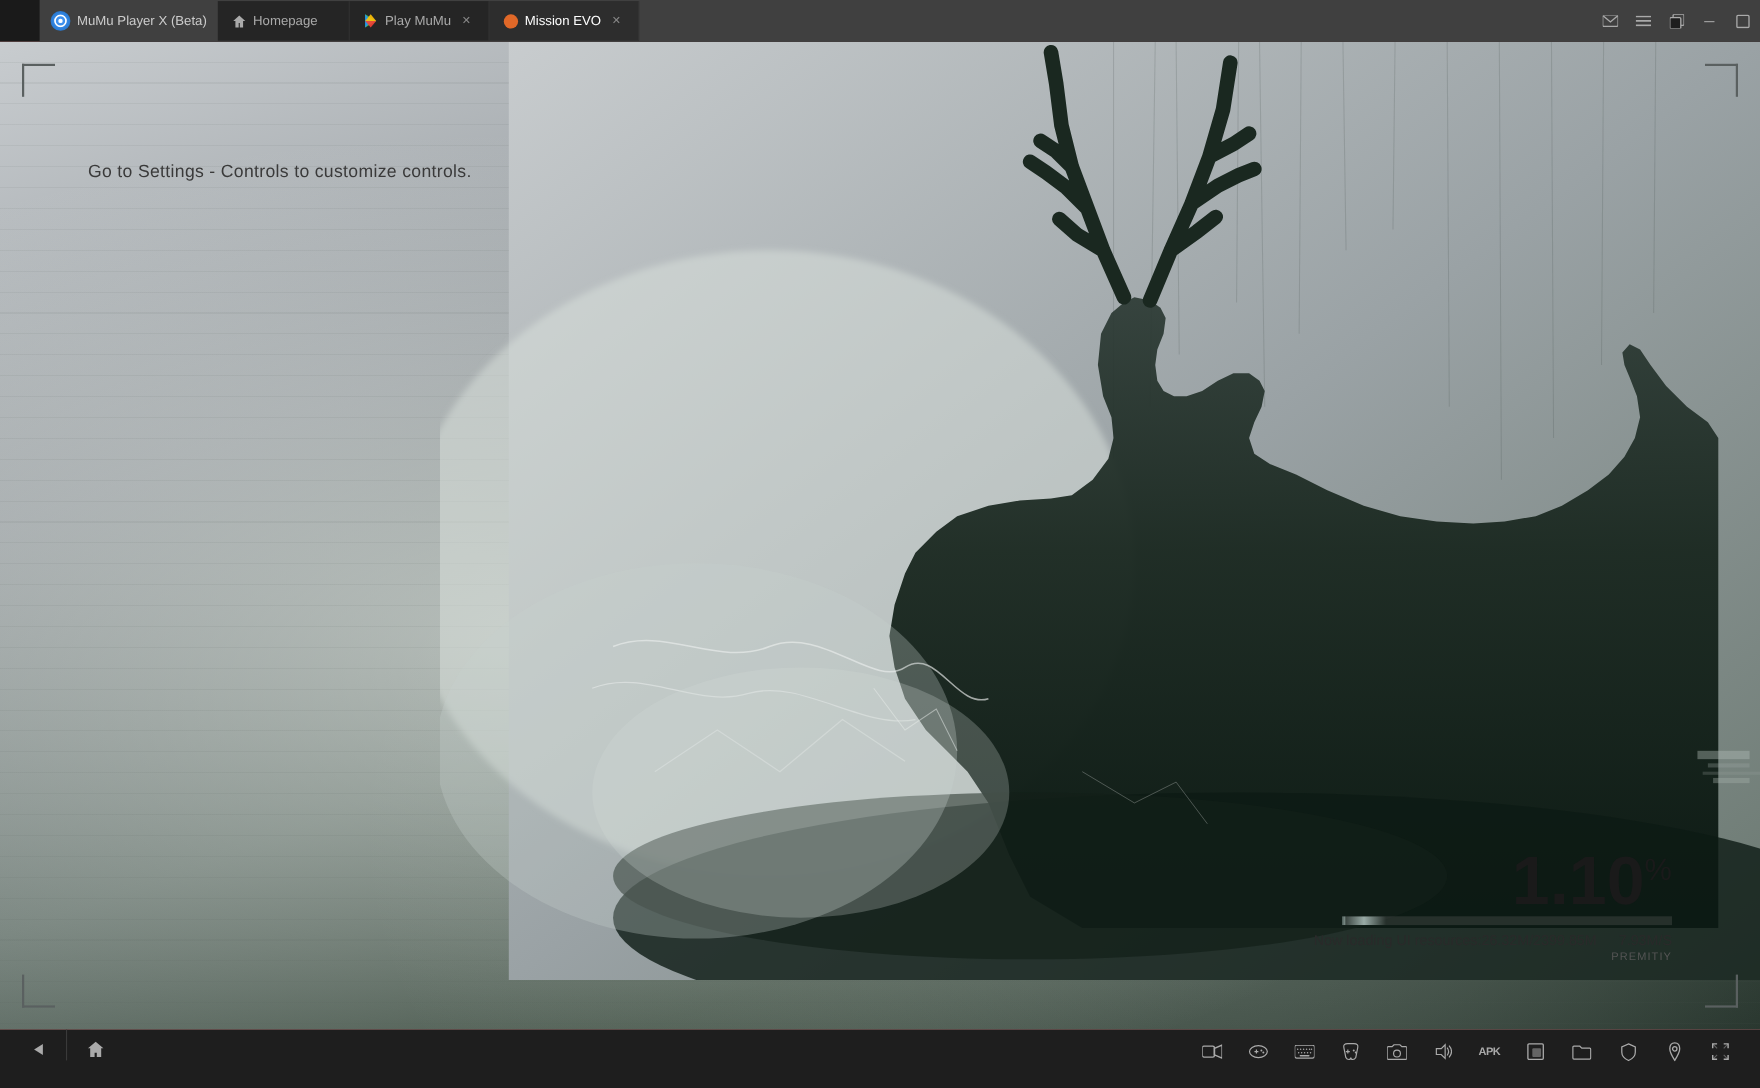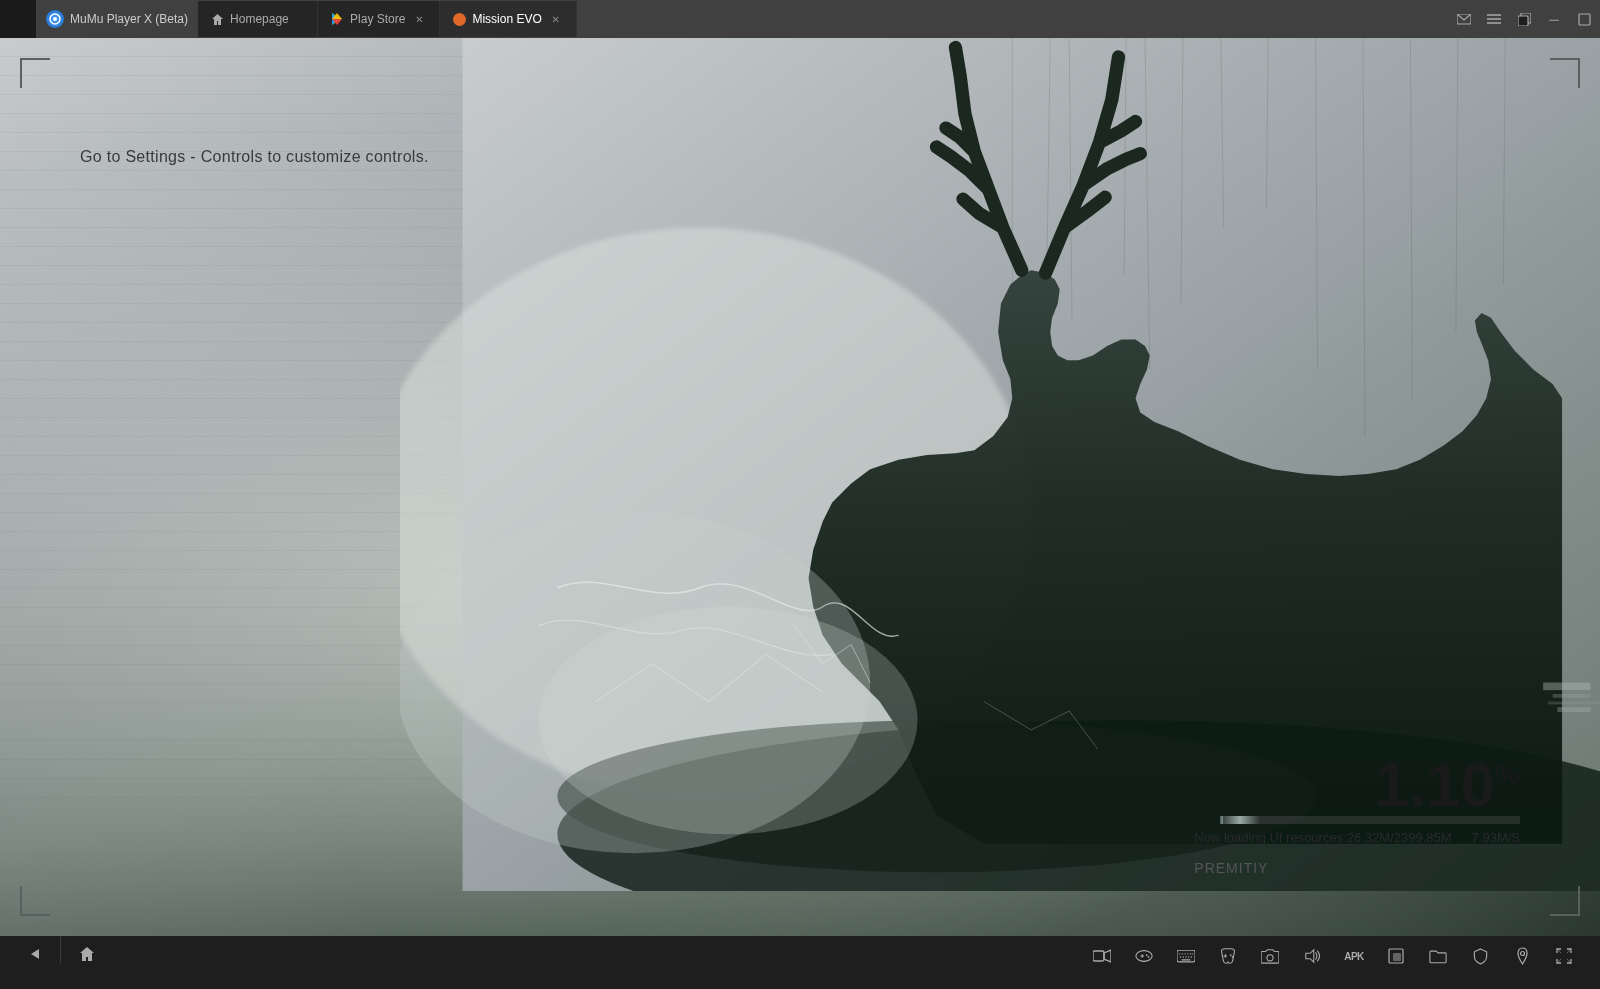--- a/index.html
+++ b/index.html
@@ -232,24 +232,24 @@
 
     #loading-details {
       font-size: 13px;
       color: #2a2a2a;
       display: flex;
       justify-content: space-between;
       gap: 20px;
     }
 
     #loading-watermark {
-      font-size: 14px;
+      font-size: 10px;
       color: #555;
-      text-align: left;
-      margin-top: 15px;
+      text-align: right;
+      margin-top: 3px;
       letter-spacing: 1px;
     }
 
     
     #taskbar {
       width: 100%;
       height: 55px;
       background: #1e1e1e;
       display: flex;
       align-items: flex-start;
@@ -335,21 +335,21 @@
 
     <div class="tab">
       <span class="tab-icon">
         <svg width="14" height="14" viewBox="0 0 14 14">
           <polygon points="2,1 12,7 2,13" fill="#4CAF50"></polygon>
           <polygon points="2,1 7,7 2,13" fill="#2196F3"></polygon>
           <polygon points="2,7 12,7 7,1" fill="#FFC107" opacity="0.9"></polygon>
           <polygon points="2,7 12,7 7,13" fill="#F44336" opacity="0.9"></polygon>
         </svg>
       </span>
-      <span>Play Store</span>
+      <span>Play MuMu</span>
       <span class="tab-close">✕</span>
     </div>
 
     <div class="tab active">
       <span class="tab-icon">
         <div style="width:13px;height:13px;background:#e06828;border-radius:50%;"></div>
       </span>
       <span>Mission EVO</span>
       <span class="tab-close">✕</span>
     </div>

